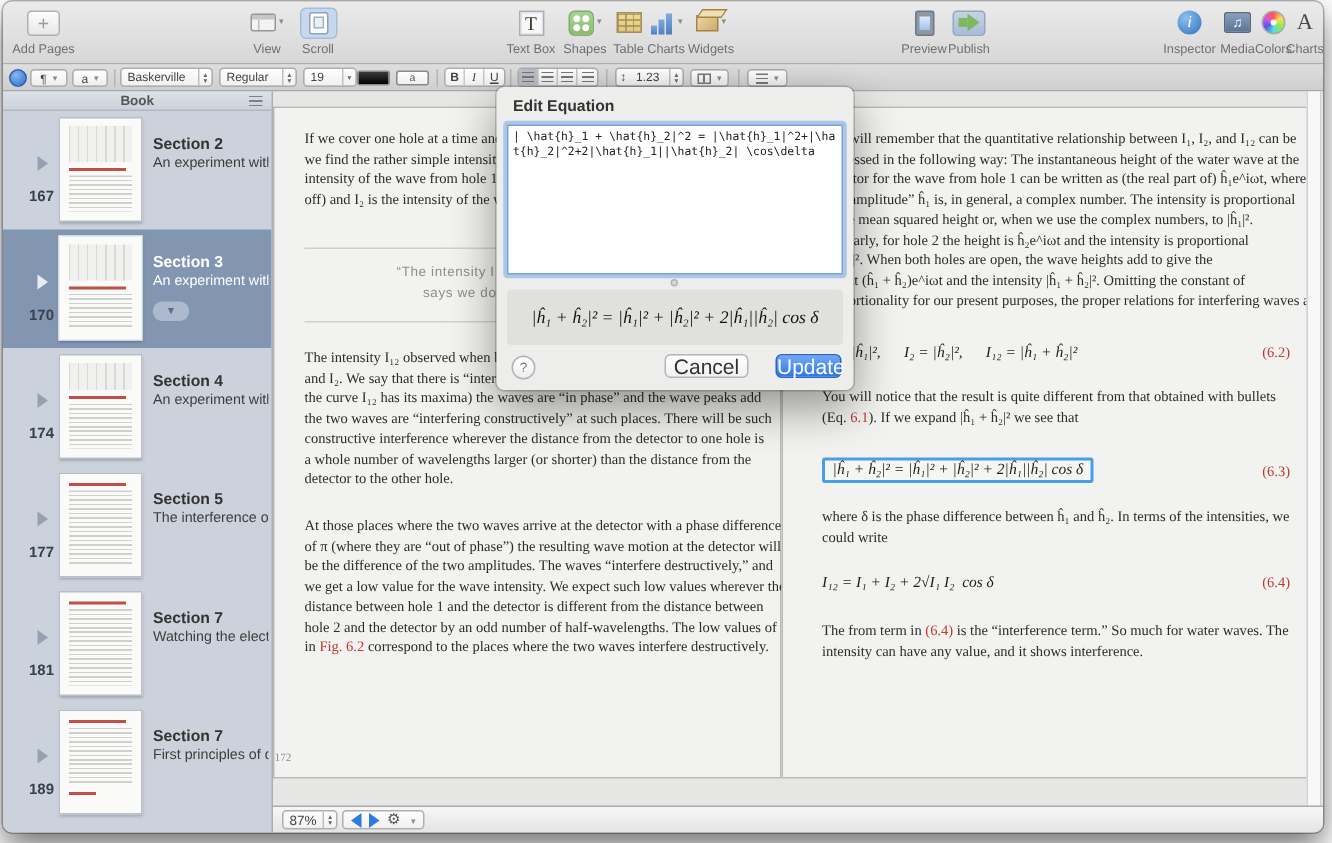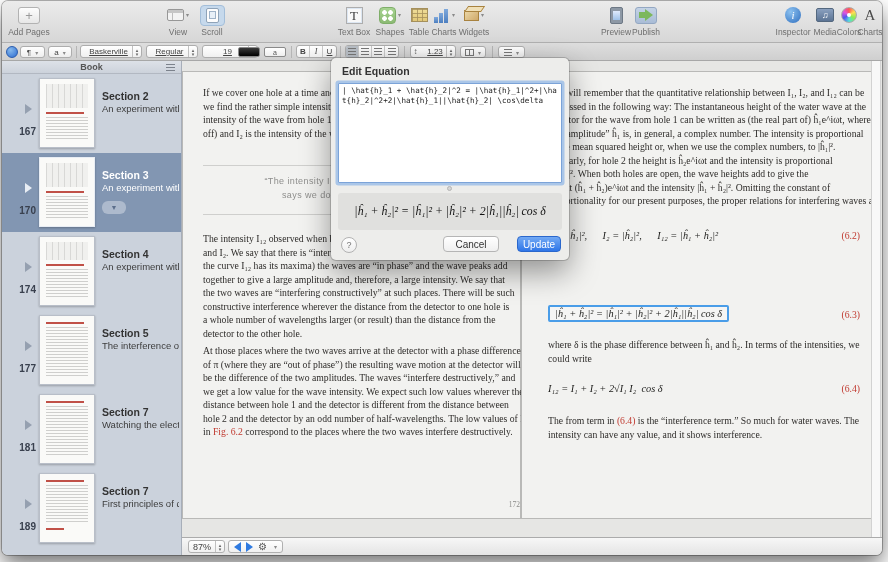--- a/index.html
+++ b/index.html
@@ -56,21 +56,21 @@
 
   
   .formatbar{position:absolute;left:0;top:42px;right:0;height:18px;
     background:linear-gradient(#dedede,#cfcfcf);border-bottom:1px solid #a7a7a7;font-size:8px;color:#444;}
   .fb-dot{position:absolute;left:4px;top:3px;width:12px;height:12px;border-radius:50%;
     background:radial-gradient(circle at 35% 30%,#86b9ec,#2c6cd2);border:1px solid #2a5cae;}
   .fb-btn{position:absolute;top:3px;height:12px;background:linear-gradient(#fff,#eee);border:1px solid #adadad;
     border-radius:3px;display:flex;align-items:center;justify-content:center;gap:2px;padding:0 2px;}
   .fb-sel{position:absolute;top:2px;height:13px;background:linear-gradient(#fff,#f0f0f0);border:1px solid #adadad;
     border-radius:3px;display:flex;align-items:center;font-size:8px;}
-  .fb-sel .txt{flex:1;padding-left:4px;text-align:center;white-space:nowrap;overflow:hidden;text-decoration:underline;}
+  .fb-sel .txt{flex:1;padding-left:4px;text-align:left;white-space:nowrap;overflow:hidden;}
   .stepper{width:9px;border-left:1px solid #c0c0c0;display:flex;flex-direction:column;align-items:center;
     justify-content:center;font-size:5px;line-height:4px;color:#666;align-self:stretch;}
   .fb-swatch{position:absolute;top:4px;height:10px;border:1px solid #8a8a8a;border-radius:2px;}
   .fb-group{position:absolute;top:2px;height:13px;display:flex;background:linear-gradient(#fff,#efefef);
     border:1px solid #adadad;border-radius:3px;overflow:hidden;}
   .fb-cell{width:13px;display:flex;align-items:center;justify-content:center;border-right:1px solid #c8c8c8;font-size:8px;}
   .fb-cell:last-child{border-right:0;}
   .fb-cell.active{background:#b9bfc6;}
   .lines-ic{width:8px;height:7px;background:repeating-linear-gradient(to bottom,#787878 0 1px,transparent 1px 3px);}
   .fb-sep{position:absolute;top:3px;width:1px;height:12px;background:#b5b5b5;}
@@ -107,42 +107,42 @@
   .page-right{left:339px;width:351px;}
   .bodytext{position:absolute;font-family:"Liberation Serif",serif;font-size:9.7px;color:#2e2c2a;}
   .line{white-space:pre;height:13.5px;line-height:13.5px;}
   .ref{color:#c0392f;}
   .hrule{position:absolute;height:1px;background:#cfcfcd;}
   .pullquote{position:absolute;font-size:9px;color:#8f8f8d;letter-spacing:.4px;text-align:right;white-space:pre;}
   .eqrow{position:absolute;font-family:"Liberation Serif",serif;font-style:italic;font-size:10.3px;color:#1d1d1b;}
   .eqrow .eqbody{position:absolute;left:0;right:40px;text-align:left;white-space:pre;}
   .eqrow .eqnum{position:absolute;right:0;top:0;font-style:normal;color:#c0392f;font-size:9.7px;}
   .eqsel{border:2px solid #4a9de8;border-radius:2px;padding:1px 5px;background:rgba(255,255,255,.25);}
-  .pagenum{position:absolute;left:0;right:0;top:428px;text-align:right;font-size:7.5px;color:#8b8b89;
+  .pagenum{position:absolute;left:0;right:0;top:428px;text-align:left;font-size:7.5px;color:#8b8b89;
     font-family:"Liberation Serif",serif;}
   .vscroll{position:absolute;right:1px;top:0;bottom:0;width:10px;background:#f8f8f8;
     border-left:1px solid #d2d2d2;border-right:1px solid #d2d2d2;}
 
   
   .dialog{position:absolute;left:329px;top:57px;width:238px;height:202px;background:#ededeb;border-radius:5px;
     box-shadow:0 12px 30px rgba(0,0,0,.4),0 0 0 1px rgba(0,0,0,.18);z-index:50;}
   .dlg-title{position:absolute;left:11px;top:7px;font-size:10.5px;font-weight:bold;color:#333;}
   .dlg-ta{position:absolute;left:7px;top:25px;width:224px;height:100px;resize:none;
     font-family:"DejaVu Sans Mono",monospace;font-size:7.6px;line-height:9.6px;color:#222;
     border:1px solid #7ba3d8;border-radius:1px;outline:none;background:#fff;padding:2px 3px;
     box-shadow:0 0 0 2.5px rgba(115,165,230,.55);word-break:break-all;overflow:hidden;}
   .dlg-dot{position:absolute;left:50%;top:128px;width:5px;height:5px;margin-left:-3px;border-radius:50%;
     background:#d6d6d6;border:1px solid #b5b5b5;}
   .dlg-preview{position:absolute;left:7px;top:135px;width:224px;height:37px;background:#e0e0de;border-radius:3px;
     display:flex;align-items:center;justify-content:center;font-family:"Liberation Serif",serif;
     font-style:italic;font-size:11.8px;color:#111;white-space:pre;}
   .dlg-help{position:absolute;left:10px;bottom:7px;width:16px;height:16px;border-radius:50%;
     background:linear-gradient(#fff,#eee);border:1px solid #b2b2b2;color:#777;font-size:9px;
     text-align:center;line-height:15px;}
-  .btn{position:absolute;bottom:8px;height:16px;border-radius:4px;font-size:10px;text-align:center;line-height:15px;}
+  .btn{position:absolute;bottom:8px;height:16px;border-radius:4px;font-size:14px;text-align:center;line-height:15px;}
   .btn-cancel{right:70px;width:56px;background:linear-gradient(#fff,#f0f0f0);border:1px solid #b5b5b5;color:#333;}
   .btn-update{right:8px;width:44px;background:linear-gradient(#72a9f4,#2f76e8);border:1px solid #2a67cc;color:#fff;}
 
   
   .statusbar{position:absolute;left:180px;right:0;bottom:0;height:18px;
     background:linear-gradient(#f7f7f7,#e4e4e4);border-top:1px solid #ababab;font-size:9px;color:#444;}
   .zoomctl{position:absolute;left:6px;top:2px;height:13px;background:linear-gradient(#fff,#f0f0f0);
     border:1px solid #b0b0b0;border-radius:3px;display:flex;align-items:center;}
   .zoomctl .z{padding:0 4px;}
   .navtri-l{width:0;height:0;border-top:5px solid transparent;border-bottom:5px solid transparent;border-right:7px solid #2f7ae0;}
@@ -274,21 +274,21 @@
           <span>▾</span>
         </span>
     </div>
     <div class="fb-sel" style="left:144px;width:52px;">
       <span class="txt">Regular</span>
       <span class="stepper">
           <span>▴</span>
           <span>▾</span>
         </span>
     </div>
-    <div class="fb-sel" style="left:200px;width:56px;">
+    <div class="fb-sel" style="left:200px;width:36px;">
       <span class="txt">19</span>
       <span class="stepper">
           <span style="font-size:5px;">▾</span>
         </span>
     </div>
     <div class="fb-swatch" style="left:236px;width:22px;background:linear-gradient(#3a3a3a,#000);"></div>
     <div class="fb-swatch" style="left:262px;width:22px;background:linear-gradient(#fff,#eee);font-size:7px;color:#555;text-align:center;line-height:9px;">a</div>
     <div class="fb-sep" style="left:289px;"></div>
     <div class="fb-group" style="left:294px;">
       <div class="fb-cell" style="font-weight:bold;">B</div>
@@ -422,24 +422,23 @@
         <div class="line">off) and I₂ is the intensity of the wave from hole 2 (seen when hole 1 is blocked).</div>
       </div>
       <div class="hrule" style="left:20px;width:305px;top:93px;"></div>
       <div class="pullquote" style="left:20px;width:137px;top:104px;">“The intensity I is</div>
       <div class="pullquote" style="left:20px;width:128px;top:118px;">says we do</div>
       <div class="hrule" style="left:20px;width:305px;top:142px;"></div>
       <div class="bodytext" style="left:20px;top:160px;width:305px;">
         <div class="line">The intensity I₁₂ observed when both holes are open is not the sum of I₁</div>
         <div class="line">and I₂. We say that there is “interference” of the two waves. At some places (where</div>
         <div class="line">the curve I₁₂ has its maxima) the waves are “in phase” and the wave peaks add</div>
-        <div class="line">together to give a large amplitude and, therefore, a large intensity. We say that</div>
         <div class="line">the two waves are “interfering constructively” at such places. There will be such</div>
         <div class="line">constructive interference wherever the distance from the detector to one hole is</div>
-        <div class="line">a whole number of wavelengths larger (or result) than the distance from the</div>
+        <div class="line">a whole number of wavelengths larger (or shorter) than the distance from the</div>
         <div class="line">detector to the other hole.</div>
       </div>
       <div class="bodytext" style="left:20px;top:272px;width:305px;">
         <div class="line">At those places where the two waves arrive at the detector with a phase difference</div>
         <div class="line">of π (where they are “out of phase”) the resulting wave motion at the detector will</div>
         <div class="line">be the difference of the two amplitudes. The waves “interfere destructively,” and</div>
         <div class="line">we get a low value for the wave intensity. We expect such low values wherever the</div>
         <div class="line">distance between hole 1 and the detector is different from the distance between</div>
         <div class="line">hole 2 and the detector by an odd number of half-wavelengths. The low values of I₁₂</div>
         <div class="line"><span>in </span><span class="ref">Fig. 6.2</span><span> correspond to the places where the two waves interfere destructively.</span></div>
@@ -456,20 +455,24 @@
         <div class="line">to the mean squared height or, when we use the complex numbers, to |ĥ₁|².</div>
         <div class="line">Similarly, for hole 2 the height is ĥ₂e^iωt and the intensity is proportional</div>
         <div class="line">to |ĥ₂|². When both holes are open, the wave heights add to give the</div>
         <div class="line">height (ĥ₁ + ĥ₂)e^iωt and the intensity |ĥ₁ + ĥ₂|². Omitting the constant of</div>
         <div class="line">proportionality for our present purposes, the proper relations for interfering waves are</div>
       </div>
       <div class="eqrow" style="left:26px;top:158px;width:312px;height:14px;">
         <span class="eqbody">I₁ = |ĥ₁|²,  I₂ = |ĥ₂|²,  I₁₂ = |ĥ₁ + ĥ₂|²</span>
         <span class="eqnum">(6.2)</span>
       </div>
+      <div class="bodytext" style="left:26px;top:186px;width:312px;">
+        <div class="line">You will notice that the result is quite different from that obtained with bullets</div>
+        <div class="line"><span>(Eq. </span><span class="ref">6.1</span><span>). If we expand |ĥ₁ + ĥ₂|² we see that</span></div>
+      </div>
       <div class="eqrow" style="left:26px;top:233px;width:312px;height:20px;">
         <span class="eqbody" style="top:3px;"><span class="eqsel">|ĥ₁ + ĥ₂|² = |ĥ₁|² + |ĥ₂|² + 2|ĥ₁||ĥ₂| cos δ</span></span>
         <span class="eqnum" style="top:4px;">(6.3)</span>
       </div>
       <div class="bodytext" style="left:26px;top:266px;width:312px;">
         <div class="line">where δ is the phase difference between ĥ₁ and ĥ₂. In terms of the intensities, we</div>
         <div class="line">could write</div>
       </div>
       <div class="eqrow" style="left:26px;top:311px;width:312px;height:14px;">
         <span class="eqbody">I₁₂ = I₁ + I₂ + 2√I₁ I₂  cos δ</span>

